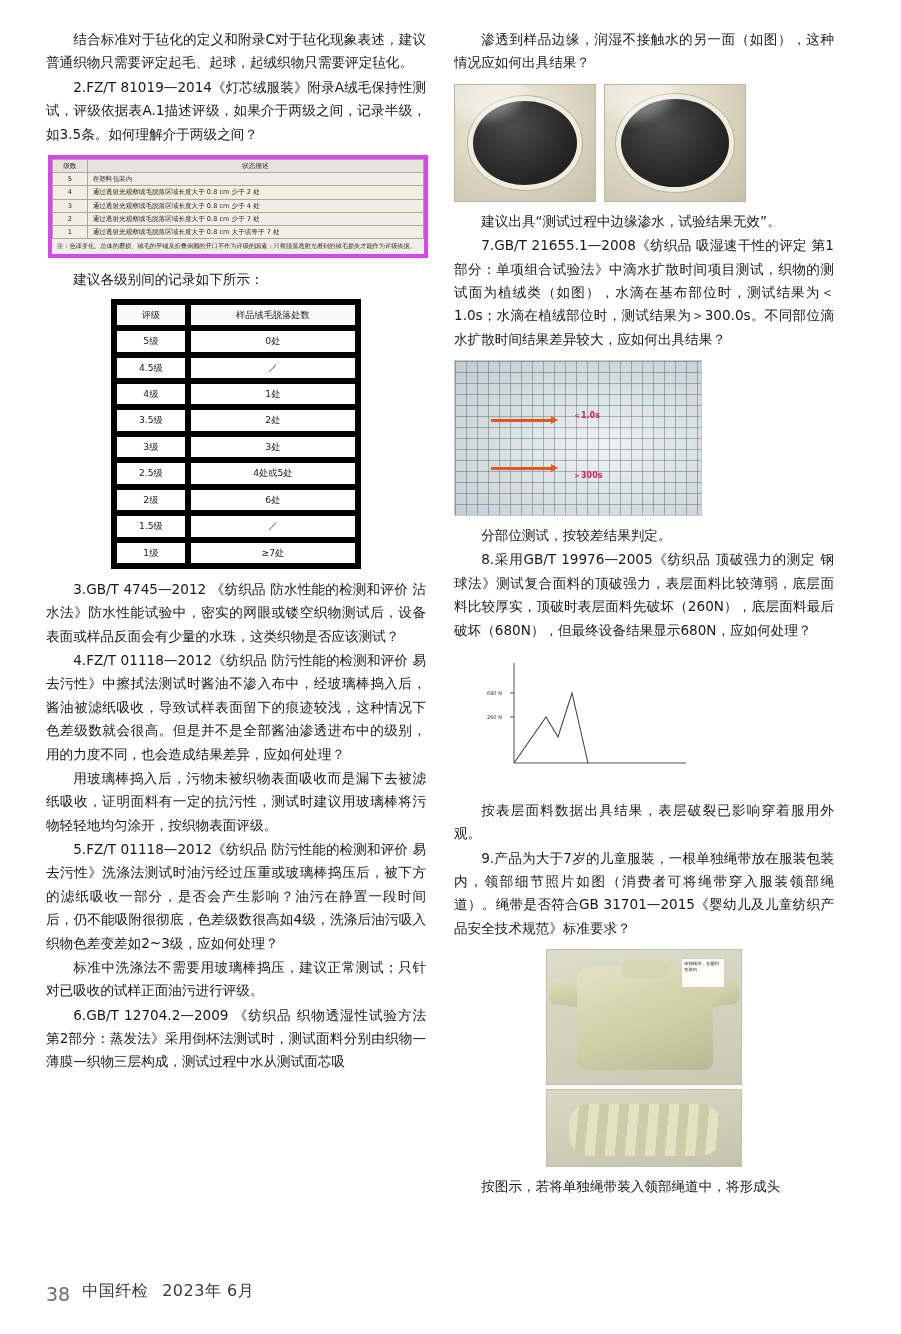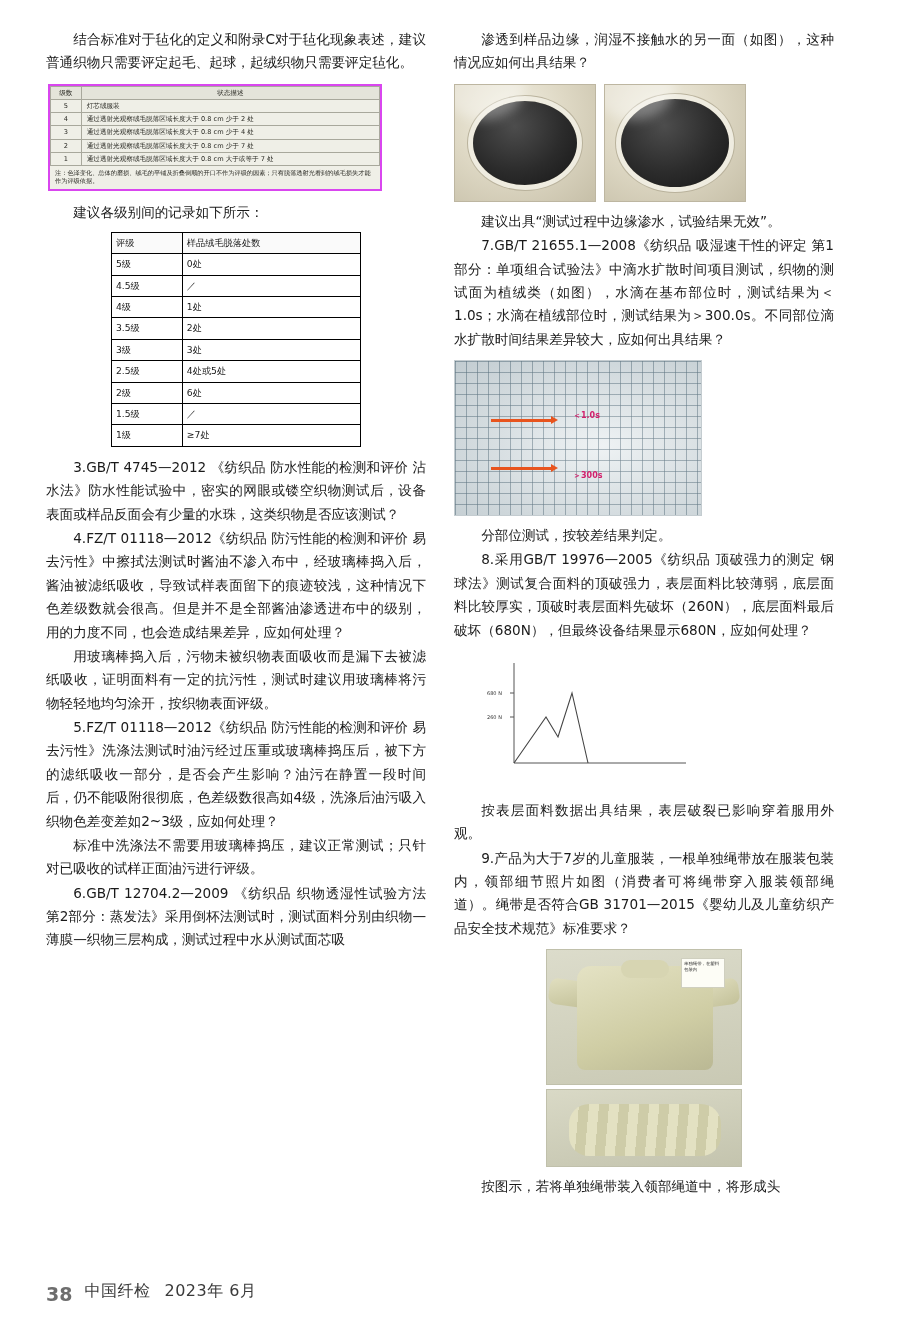--- a/index.html
+++ b/index.html
@@ -34,24 +34,24 @@
   }
   p {
     margin: 0 0 1px 0;
     text-indent: 2em;
   }
   p.noindent { text-indent: 0; }
 
   
   .tbl1-wrap {
     margin: 9px 0 10px 2px;
-    border: 2px solid #d946ef;
+    border: 4px solid #d946ef;
     background: #efefe7;
     padding: 0;
-    width: 334px;
+    width: 380px;
   }
   table.tbl1 {
     border-collapse: collapse;
     width: 100%;
     font-size: 6.6px;
     line-height: 1.25;
   }
   table.tbl1 th, table.tbl1 td {
     border: 1px solid #a8a89c;
     padding: 2px 3px;
@@ -69,22 +69,23 @@
   }
 
   
   .tbl2-wrap { display: flex; justify-content: center; margin: 7px 0 9px 0; }
   table.tbl2 {
     border-collapse: collapse;
     font-size: 9.2px;
     width: 250px;
   }
   table.tbl2 th, table.tbl2 td {
-    border: 1px solid #000000;
+    border: 6px solid #000000;
     padding: 4px 4px;
+    text-align: center;
     font-weight: normal;
     line-height: 1.35;
   }
   table.tbl2 th { background: #fafafa; }
 
   
   .fig { margin: 9px 0 8px 0; display: flex; }
   .fig-pair { display: flex; gap: 8px; justify-content: center; }
 
   .petri {
@@ -208,52 +209,53 @@
   
   .footer {
     position: absolute;
     left: 46px; bottom: 30px;
     display: flex;
     align-items: flex-end;
     gap: 12px;
   }
   .pageno {
     font-size: 19px;
-    font-weight: bold;
+    font-weight: normal;
     color: #6e6e6e;
     line-height: 1;
   }
   .footer-text {
     font-size: 16px;
     color: #3a3a3a;
     letter-spacing: 0.5px;
     padding-bottom: 2px;
   }
   .footer-text .sep { display: inline-block; width: 14px; }
 </style>
 </head>
 <body>
 
 <div class="page">
   <div class="columns">
 
     <div class="col">
 
       <p>结合标准对于毡化的定义和附录C对于毡化现象表述，建议普通织物只需要评定起毛、起球，起绒织物只需要评定毡化。</p>
+      <p>2.FZ/T 81019—2014《灯芯绒服装》附录A绒毛保持性测试，评级依据表A.1描述评级，如果介于两级之间，记录半级，如3.5条。如何理解介于两级之间？</p>
 
       <div class="tbl1-wrap">
         <table class="tbl1">
           <tbody>
               <tr>
             <th>级数</th>
             <th>状态描述</th>
           </tr>
           <tr>
             <td>5</td>
-            <td class="desc">灯芯绒服装</td>
+            <td class="desc">在塑料包装内</td>
           </tr>
           <tr>
             <td>4</td>
             <td class="desc">通过透射光观察绒毛脱落区域长度大于 0.8 cm 少于 2 处</td>
           </tr>
           <tr>
             <td>3</td>
             <td class="desc">通过透射光观察绒毛脱落区域长度大于 0.8 cm 少于 4 处</td>
           </tr>
           <tr>

